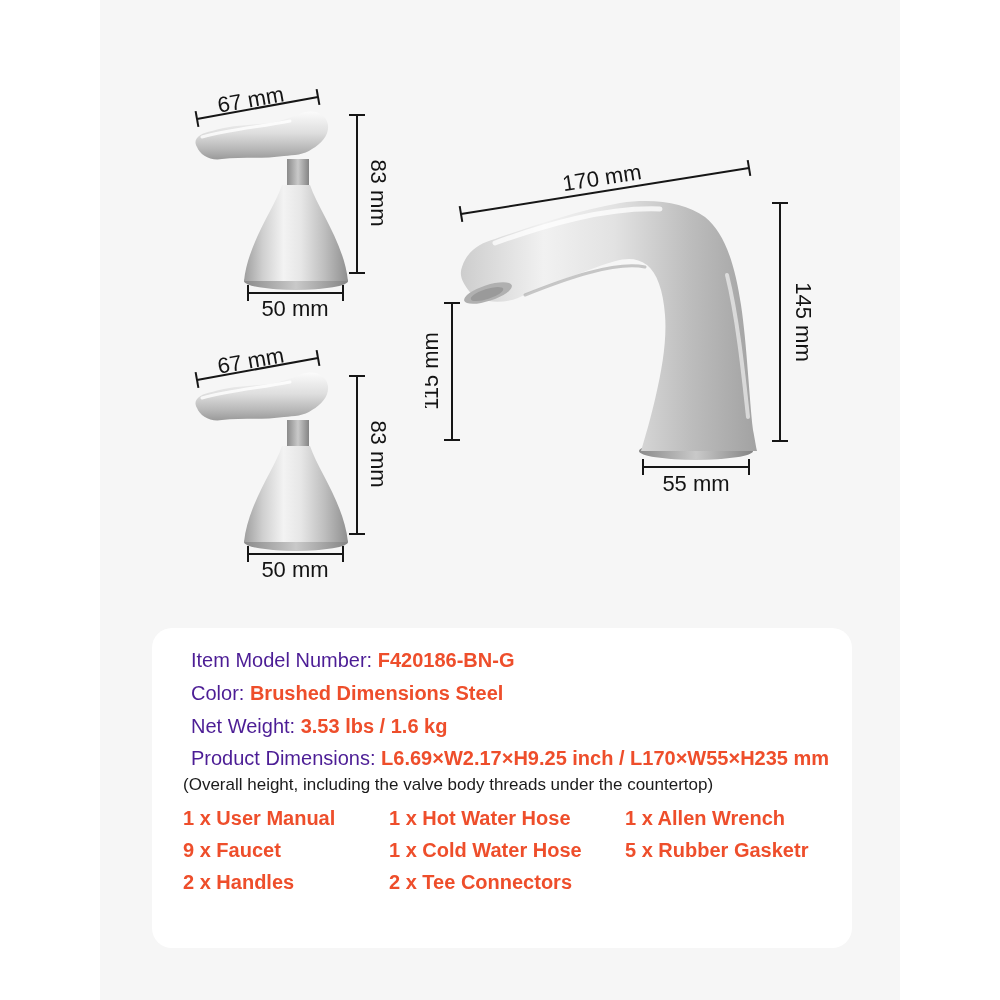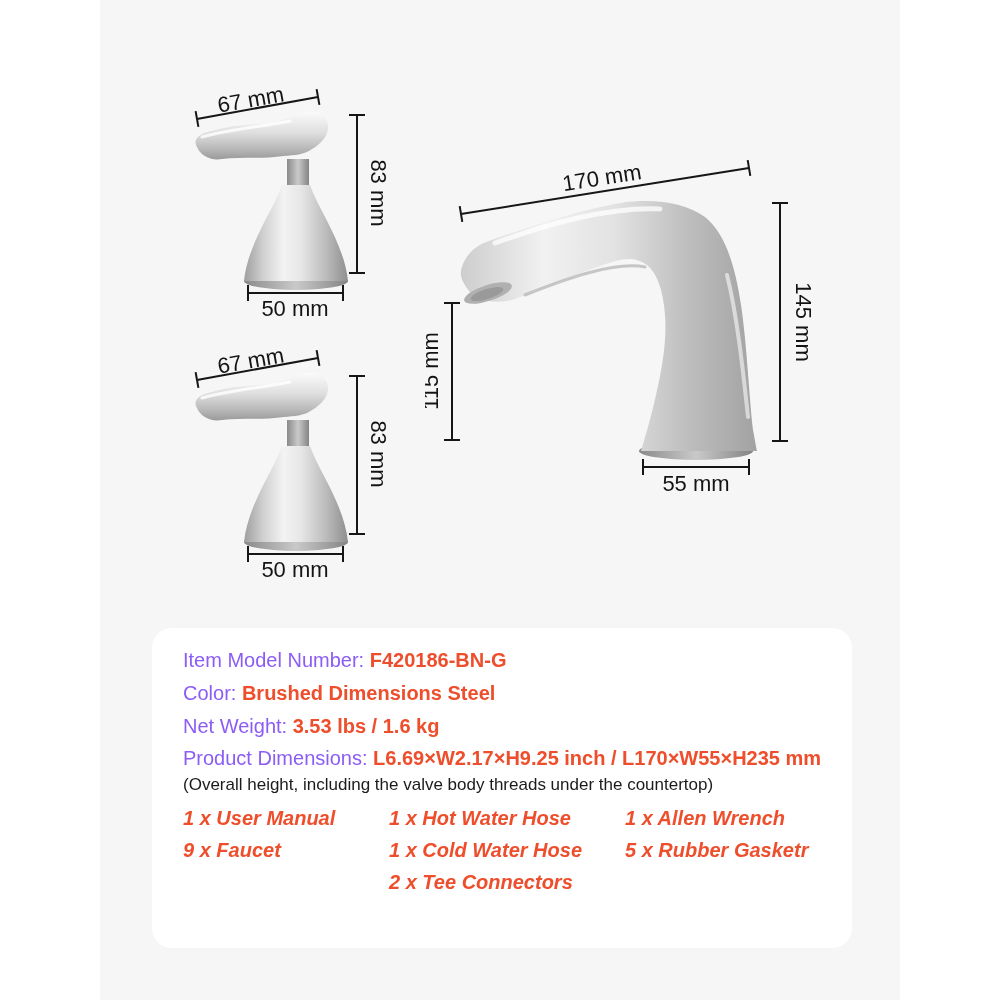--- a/index.html
+++ b/index.html
@@ -18,26 +18,26 @@
     font-family:"Liberation Sans", sans-serif;
     font-size:22px;fill:#141414;
   }
   .card{
     position:absolute;left:152px;top:628px;width:700px;height:320px;
     background:#ffffff;border-radius:20px;
     box-sizing:border-box;padding:16px 30px 12px 31px;
   }
   .spec-row{font-size:20px;line-height:33px;white-space:nowrap;}
   .spec-row.tight{line-height:30px;}
-  .spec-label{color:#8b5cf6;}
+  .spec-label{color:#4c1d95;margin-left:8px;}
   .spec-value{font-weight:bold;}
   .note{font-size:17px;line-height:23px;color:#1b1b1b;}
   .spacer{height:6px;}
   .acc-title{font-size:20px;line-height:36px;}
-  .acc-grid{display:flex;font-style:italic;}
+  .acc-grid{display:flex;}
   .acc-col1{width:206px;}
   .acc-col2{width:236px;}
   .acc-col3{flex:1;}
   .acc-item{font-size:20px;line-height:32px;font-weight:bold;white-space:nowrap;}
   .accent{color:#ee4e2b;}
 </style>
 </head>
 <body>
 
 <div class="stage">
@@ -198,20 +198,21 @@
     </div>
     <div class="spec-row tight">
       <span class="spec-label">Product Dimensions: </span><span class="spec-value accent">L6.69×W2.17×H9.25 inch / L170×W55×H235 mm</span>
     </div>
     <div class="note">(Overall height, including the valve body threads under the countertop)</div>
     <div class="spacer"></div>
     <div class="acc-grid">
       <div class="acc-col1">
         <div class="acc-item accent">1 x User Manual</div>
         <div class="acc-item accent">9 x Faucet</div>
+        <div class="acc-item accent">2 x Handles</div>
       </div>
       <div class="acc-col2">
         <div class="acc-item accent">1 x Hot Water Hose</div>
         <div class="acc-item accent">1 x Cold Water Hose</div>
         <div class="acc-item accent">2 x Tee Connectors</div>
       </div>
       <div class="acc-col3">
         <div class="acc-item accent">1 x Allen Wrench</div>
         <div class="acc-item accent">5 x Rubber Gasketr</div>
       </div>

